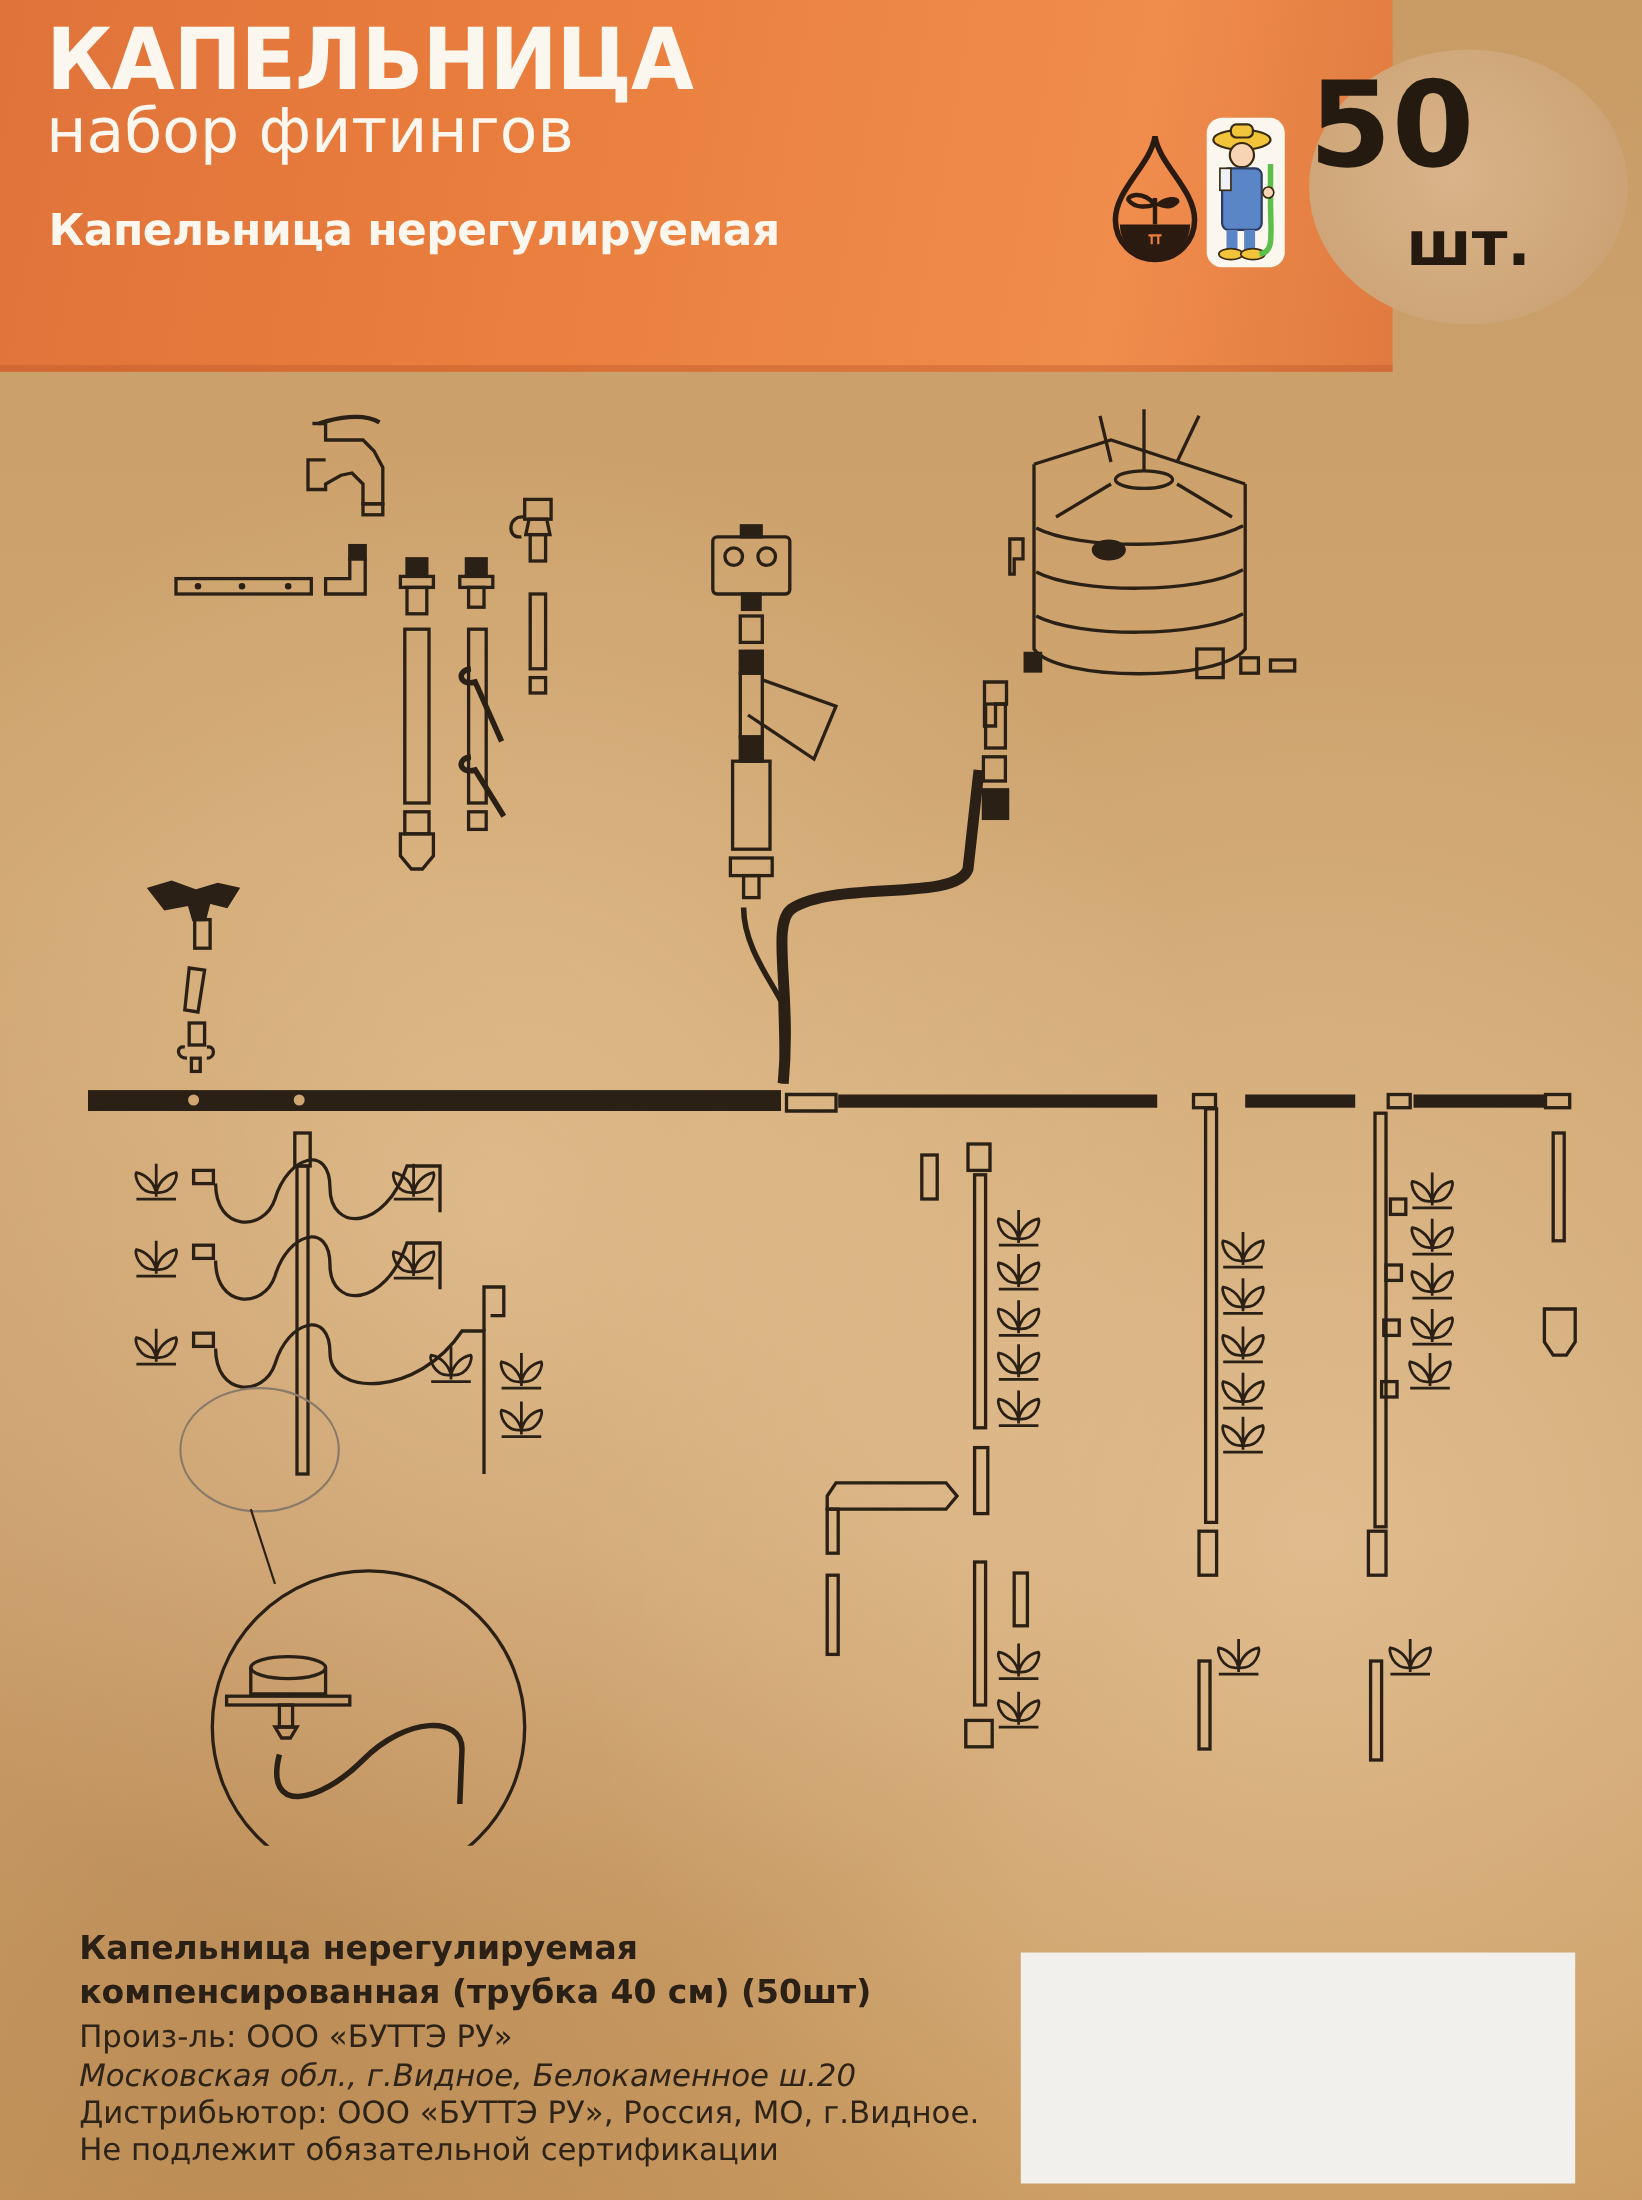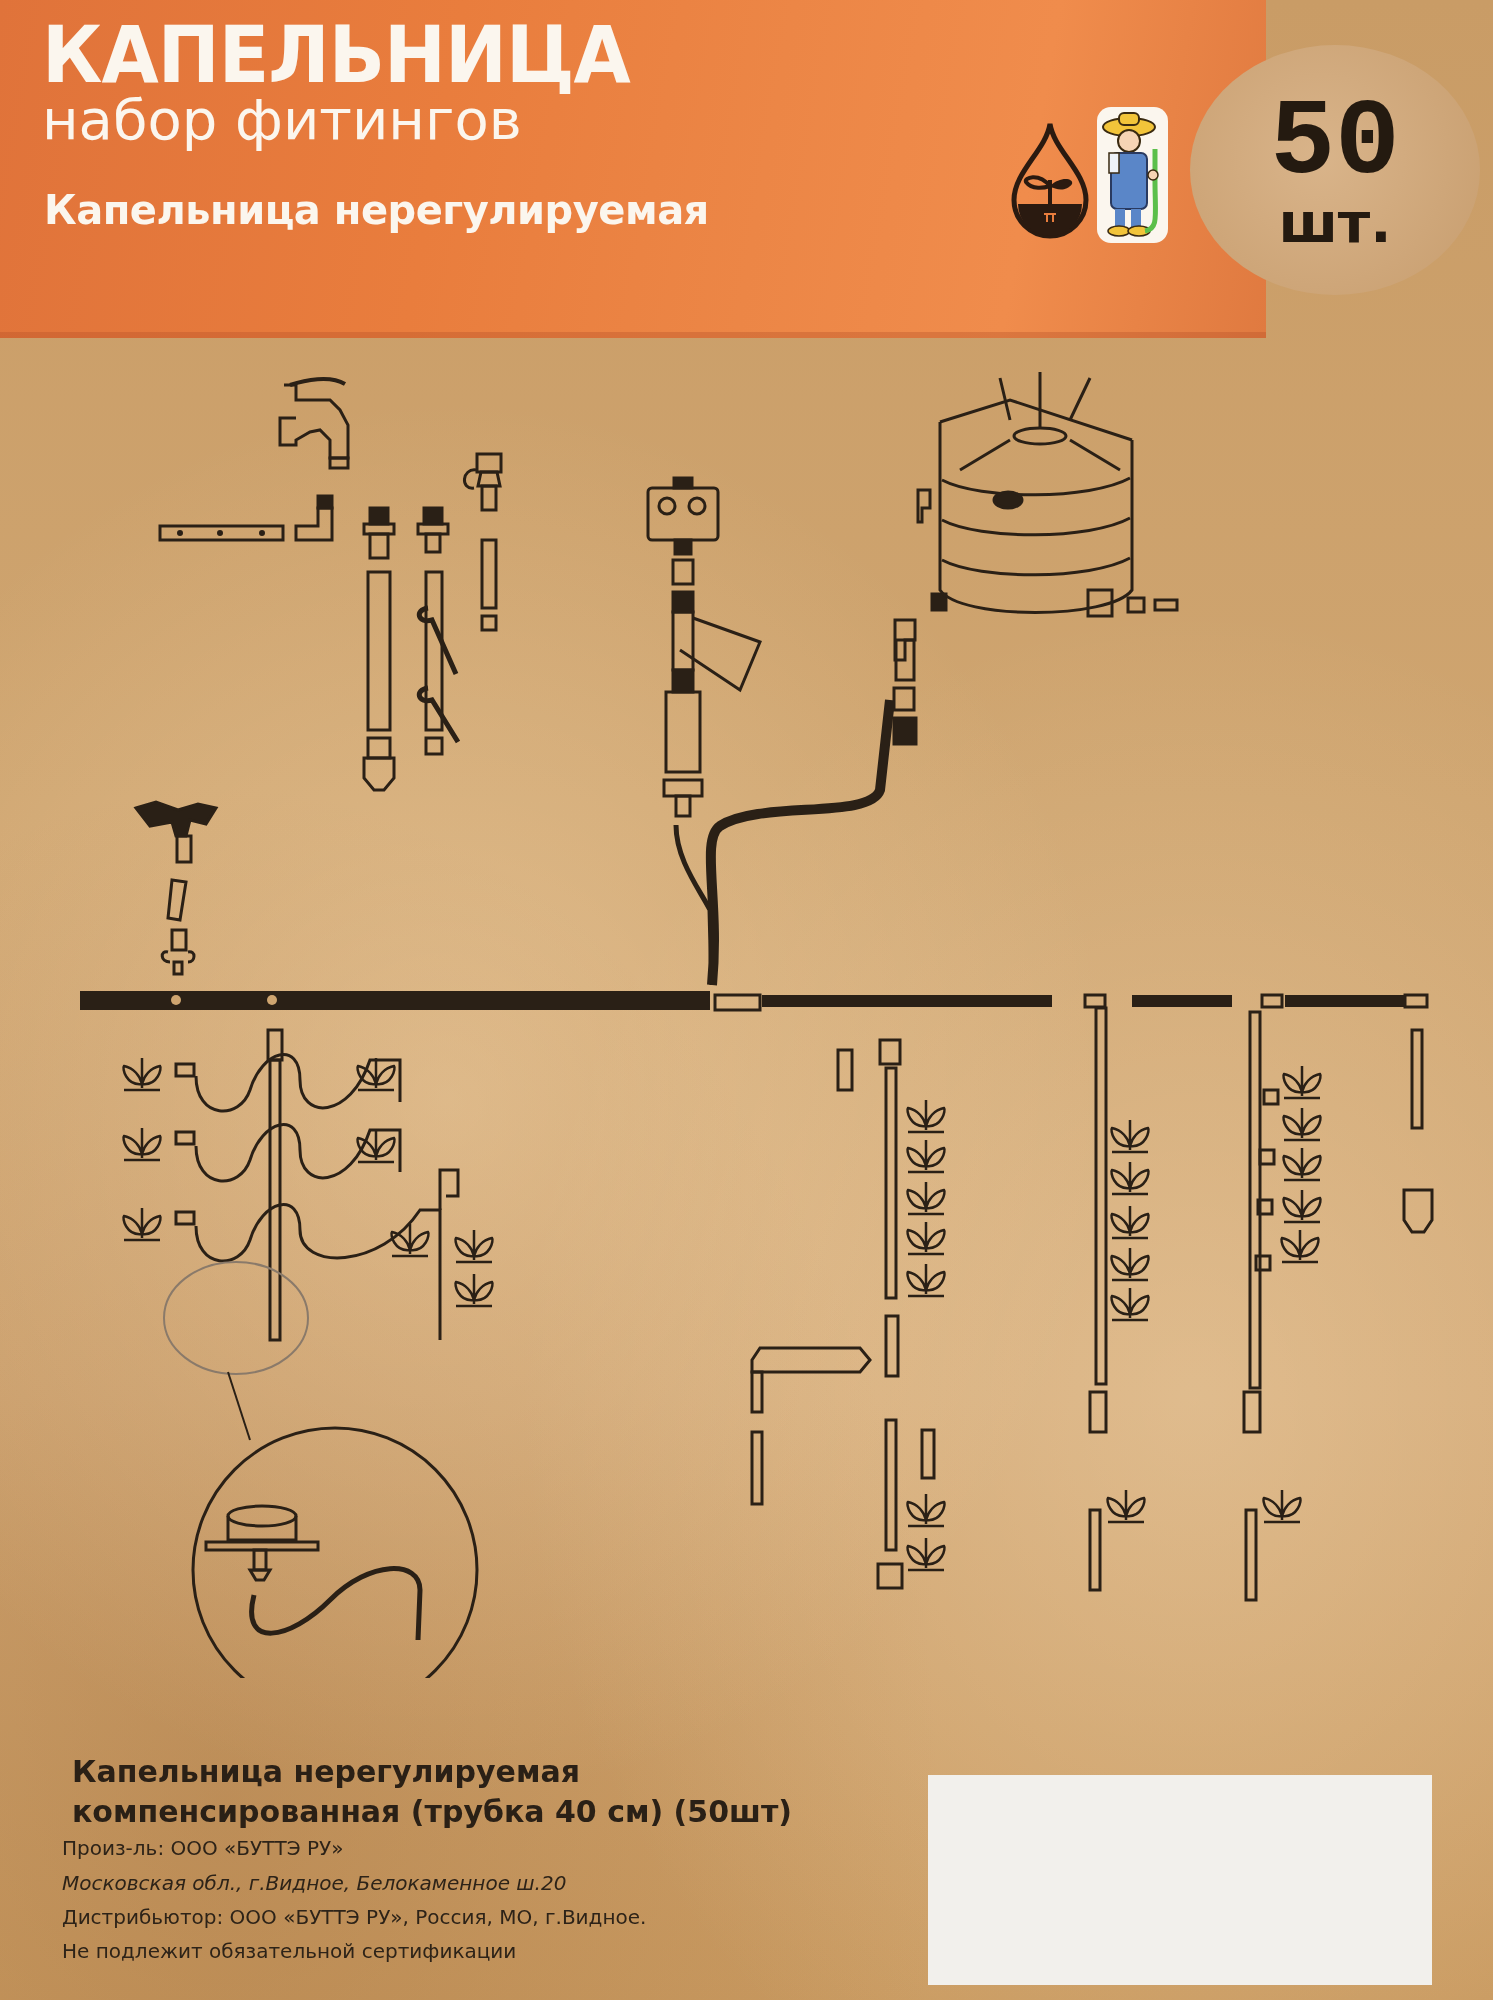--- a/index.html
+++ b/index.html
@@ -15,28 +15,28 @@
   .band{position:absolute;left:0;top:0;width:1266px;height:338px;
     background:linear-gradient(100deg,#e0733a 0%,#e97d3d 35%,#ec8646 60%,#f08c4c 80%,#e07a40 100%);}
   .band:after{content:"";position:absolute;left:0;right:0;bottom:0;height:6px;background:rgba(180,80,40,0.35);}
   .title{position:absolute;left:42px;top:18px;font-family:"DejaVu Sans",sans-serif;font-weight:bold;
     font-size:74px;letter-spacing:-1px;color:#fbf6ee;line-height:1;transform:scaleY(1.05);}
   .subtitle{position:absolute;left:42px;top:92px;font-size:56px;color:#fbf6ee;line-height:1;}
   .desc{position:absolute;left:44px;font-size:40px;font-weight:bold;color:#fbf6ee;line-height:1;letter-spacing:-0.5px;}
   .desc1{top:190px;} .desc2{top:250px;}
   .count-badge{position:absolute;left:1190px;top:45px;width:290px;height:250px;border-radius:50%;
     background:radial-gradient(circle at 45% 45%,#d9b48a,#c79d6e);}
-  .count-num{position:absolute;left:0;right:0;top:44px;text-align:center;font-weight:bold;font-size:108px;color:#241a10;line-height:1;font-family:Liberation Mono, monospace;}
+  .count-num{position:absolute;left:0;right:0;top:16px;font-weight:bold;font-size:108px;color:#241a10;line-height:1;}
   .count-unit{position:absolute;left:0;right:0;top:150px;text-align:center;font-weight:bold;font-size:56px;color:#241a10;line-height:1;}
   .icon-drop{position:absolute;left:1010px;top:120px;width:80px;height:120px;}
   .icon-farmer{position:absolute;left:1095px;top:105px;width:75px;height:140px;}
   .diagram{position:absolute;left:0;top:338px;width:1493px;height:1340px;}
   .footer-title{position:absolute;left:72px;font-weight:bold;font-size:30px;color:#2a2016;line-height:1;}
   .ft1{top:1757px;} .ft2{top:1797px;}
-  .footer-line{position:absolute;left:62px;font-size:20px;color:#2d2318;line-height:1;}
+  .footer-line{position:absolute;left:72px;font-size:28px;color:#2d2318;line-height:1;}
   .fl1{top:1838px;} .fl2{top:1873px;font-style:italic;} .fl3{top:1907px;} .fl4{top:1941px;}
   .sticker{position:absolute;left:928px;top:1775px;width:504px;height:210px;background:#f2f0ec;}
 </style>
 </head>
 <body>
 
 <div class="kraft"></div>
 
 <div class="band">
   <div class="title">КАПЕЛЬНИЦА</div>

